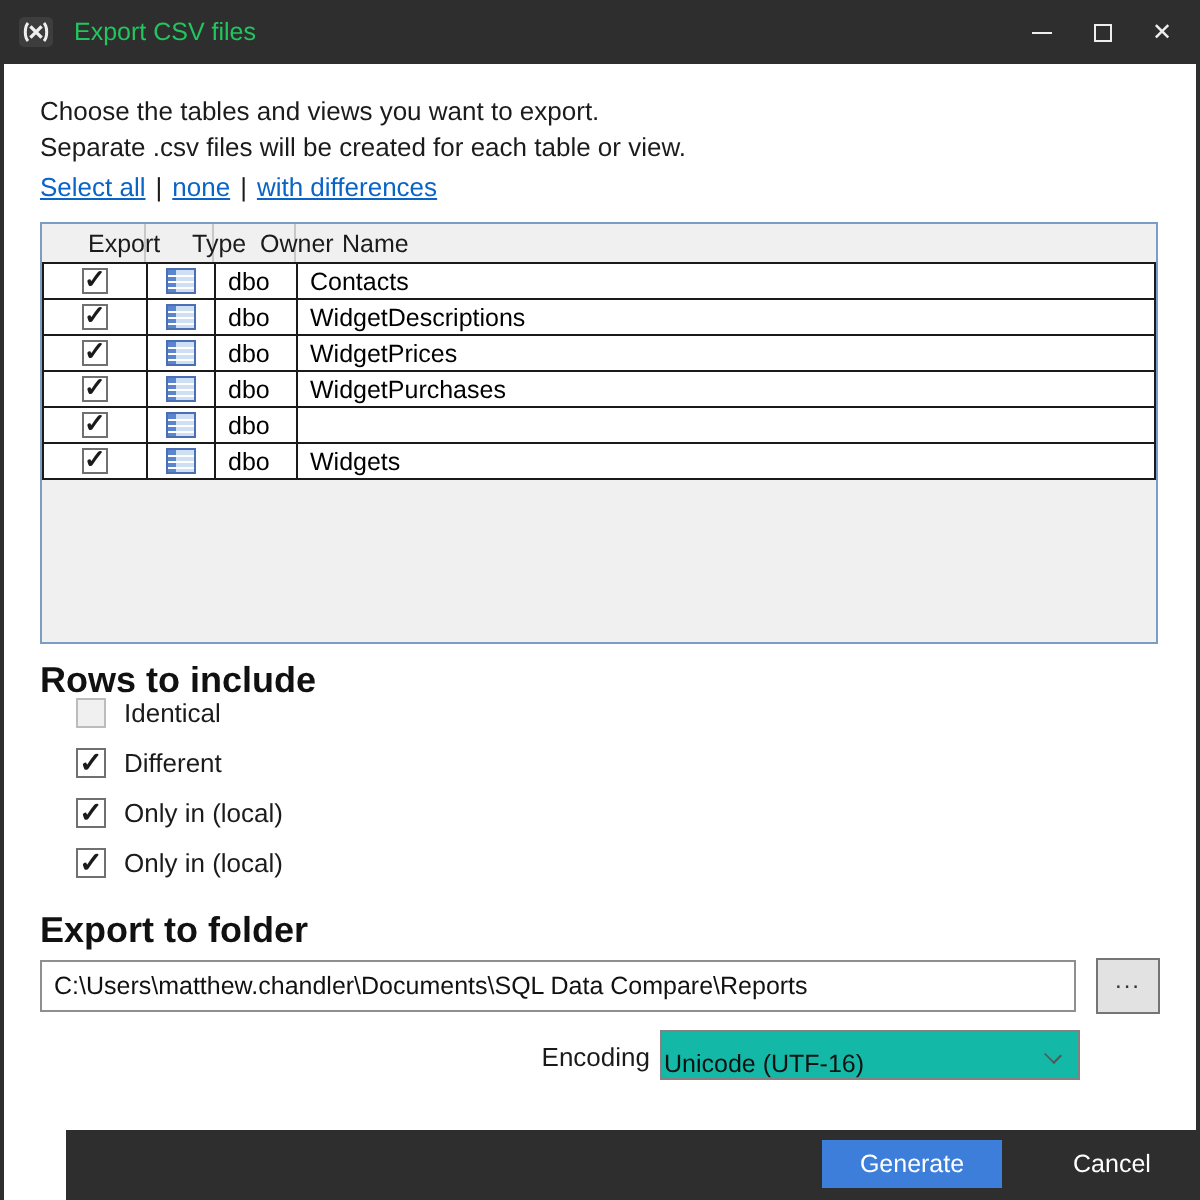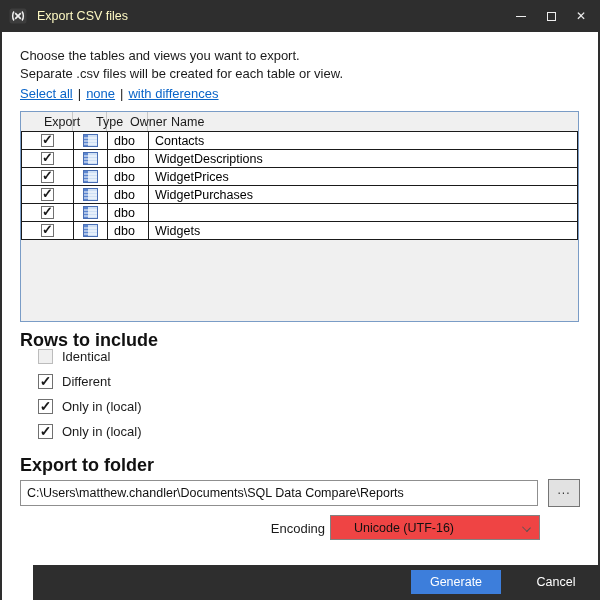--- a/index.html
+++ b/index.html
@@ -8,21 +8,21 @@
     position:relative;width:600px;height:600px;background:#ffffff;
     font-family:"Liberation Sans", sans-serif;color:#1b1b1b;overflow:hidden;
   }
   .edge{position:absolute;top:0;bottom:0;width:2px;background:#2e2e2e;z-index:50;}
   .edge.left{left:0;} .edge.right{right:0;}
 
   
   .titlebar{position:absolute;left:0;top:0;width:600px;height:32px;background:#2e2e2e;z-index:60;
     display:flex;align-items:center;}
   .app-icon{margin-left:9px;width:18px;height:18px;display:block;}
-  .title{margin-left:10px;font-size:12.5px;color:#fef9c3;}
+  .title{margin-left:10px;font-size:12.5px;color:#22c55e;}
   .win-controls{position:absolute;right:4px;top:0;height:32px;display:flex;}
   .win-btn{width:30px;height:32px;display:flex;align-items:center;justify-content:center;color:#eeeeee;cursor:default;}
   .glyph-min{width:10px;height:0;border-top:1.5px solid #eee;display:block;}
   .glyph-max{width:9px;height:9px;border:1.5px solid #eee;display:block;}
   .glyph-close{font-size:12px;line-height:1;}
 
   
   .instr{position:absolute;left:20px;font-size:13px;color:#1b1b1b;}
   .links{position:absolute;left:20px;top:86px;font-size:13px;}
   .links a{color:#0a64c8;text-decoration:underline;cursor:pointer;}
@@ -59,21 +59,21 @@
 
   
   .folder-input{position:absolute;left:20px;top:480px;width:518px;height:26px;
     border:1px solid #8f8f8f;background:#fff;font-family:"Liberation Sans", sans-serif;
     font-size:12.5px;color:#111;padding:0 6px;outline:none;}
   .browse-btn{position:absolute;left:548px;top:479px;width:32px;height:28px;
     background:#e2e2e2;border:1px solid #757575;font-size:12px;letter-spacing:1px;color:#333;
     display:flex;align-items:center;justify-content:center;padding-bottom:6px;cursor:default;}
   .enc-label{position:absolute;left:245px;top:521px;width:80px;text-align:right;font-size:13px;}
   .select{position:absolute;left:330px;top:515px;width:210px;height:25px;border:1px solid #828282;
-    background:#ef4444;display:flex;align-items:center;font-size:12.5px;color:#111;padding-left:23px;cursor:default;}
+    background:#14b8a6;display:flex;align-items:flex-end;font-size:12.5px;color:#111;padding-left:1px;cursor:default;}
   .chevron{position:absolute;right:9px;top:8px;width:7px;height:7px;
     border-right:1.4px solid #555;border-bottom:1.4px solid #555;transform:rotate(45deg) scale(1,0.8);}
 
   
   .footer{position:absolute;left:0;top:565px;width:600px;height:35px;background:#2e2e2e;z-index:60;margin-left:33px;}
   .btn-generate{position:absolute;left:378px;top:5px;width:90px;height:24px;background:#3d7edb;
     border:none;color:#fff;font-family:"Liberation Sans", sans-serif;font-size:12.5px;cursor:default;}
   .btn-cancel{position:absolute;left:488px;top:5px;width:70px;height:24px;background:transparent;
     border:none;color:#fff;font-family:"Liberation Sans", sans-serif;font-size:12.5px;cursor:default;}
   .grip{position:absolute;right:4px;bottom:4px;width:12px;height:12px;}

